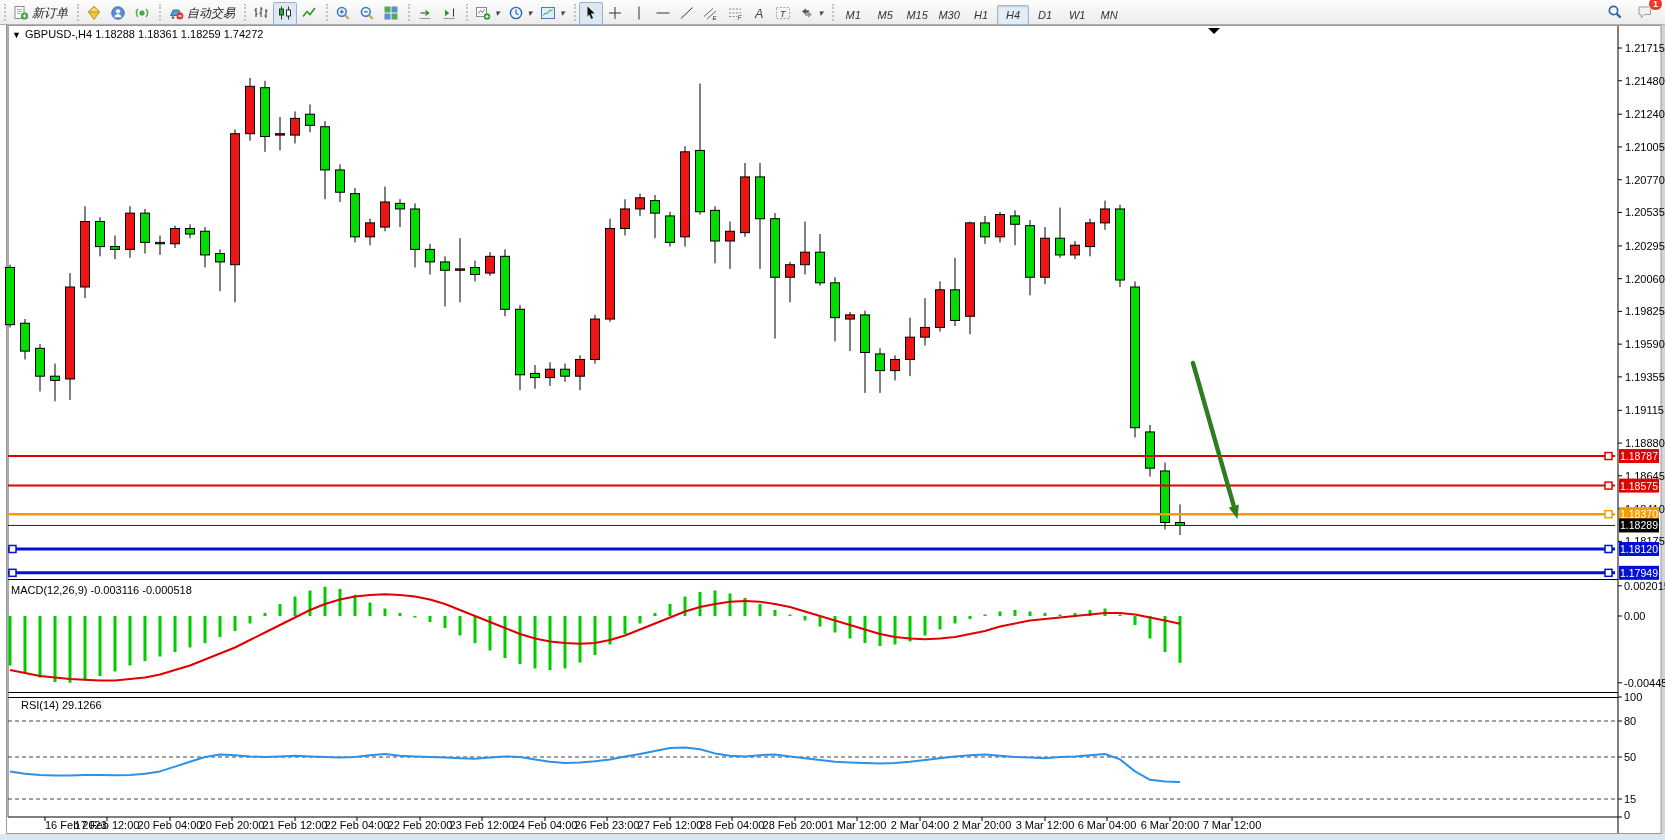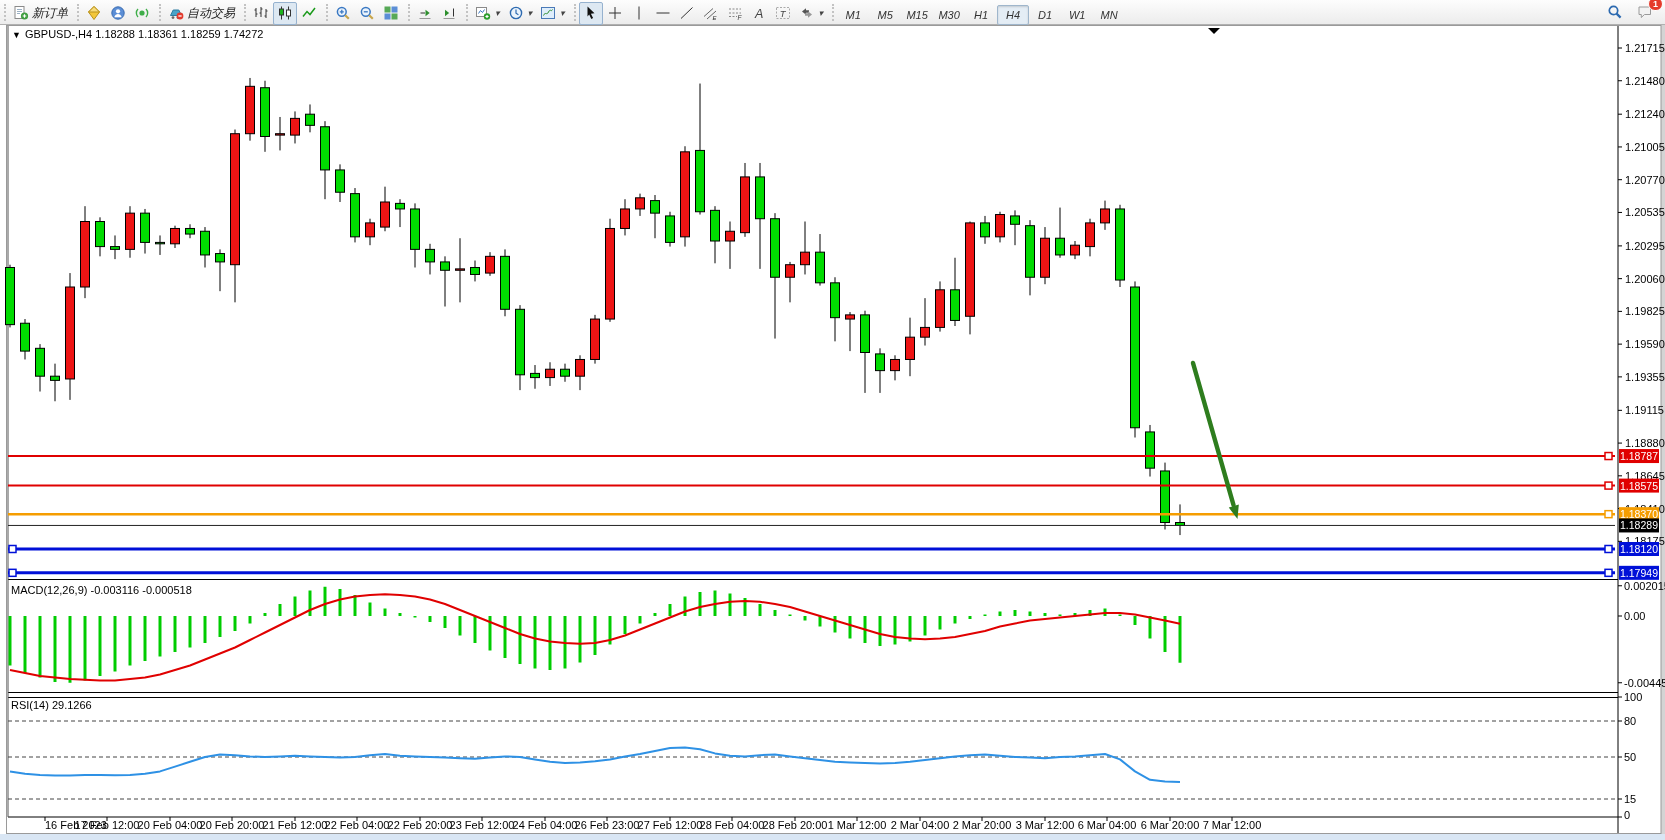--- a/index.html
+++ b/index.html
@@ -16,21 +16,21 @@
   .tf-btn{display:inline-block;min-width:24px;text-align:center;font-size:11px;color:#333;padding:3px 3px;border:1px solid transparent;border-radius:2px;}
   .tf-btn.pressed{border:1px solid #9fb6cc;background:#e4edf5;box-shadow:inset 0 1px 2px rgba(0,0,0,.15);}
   #tb-right{margin-left:auto;display:flex;align-items:center;padding-right:8px;gap:6px;}
   .badge{position:absolute;top:-5px;right:-7px;background:#e53b2c;color:#fff;font-size:9px;font-weight:bold;border-radius:8px;padding:1px 4px;border:1px solid #fff;}
   
   #chart-wrap{position:absolute;left:0;top:0;width:1665px;height:840px;}
   .overlay-label{position:absolute;font-size:11px;color:#000;white-space:nowrap;}
   #chart-header{left:12px;top:28px;}
   #chart-header .tri{font-size:9px;margin-right:4px;color:#000;}
   #macd-label{left:11px;top:584px;text-align:right;}
-  #rsi-label{left:11px;top:699px;}
+  #rsi-label{left:21px;top:699px;}
   svg text{font-family:"Liberation Sans",sans-serif;}
 </style>
 </head>
 <body>
 
 <div id="page">
   <div id="toolbar">
       <div class="tb-group">
         <span class="tb-btn">
           <span style="display: inline-flex;">

